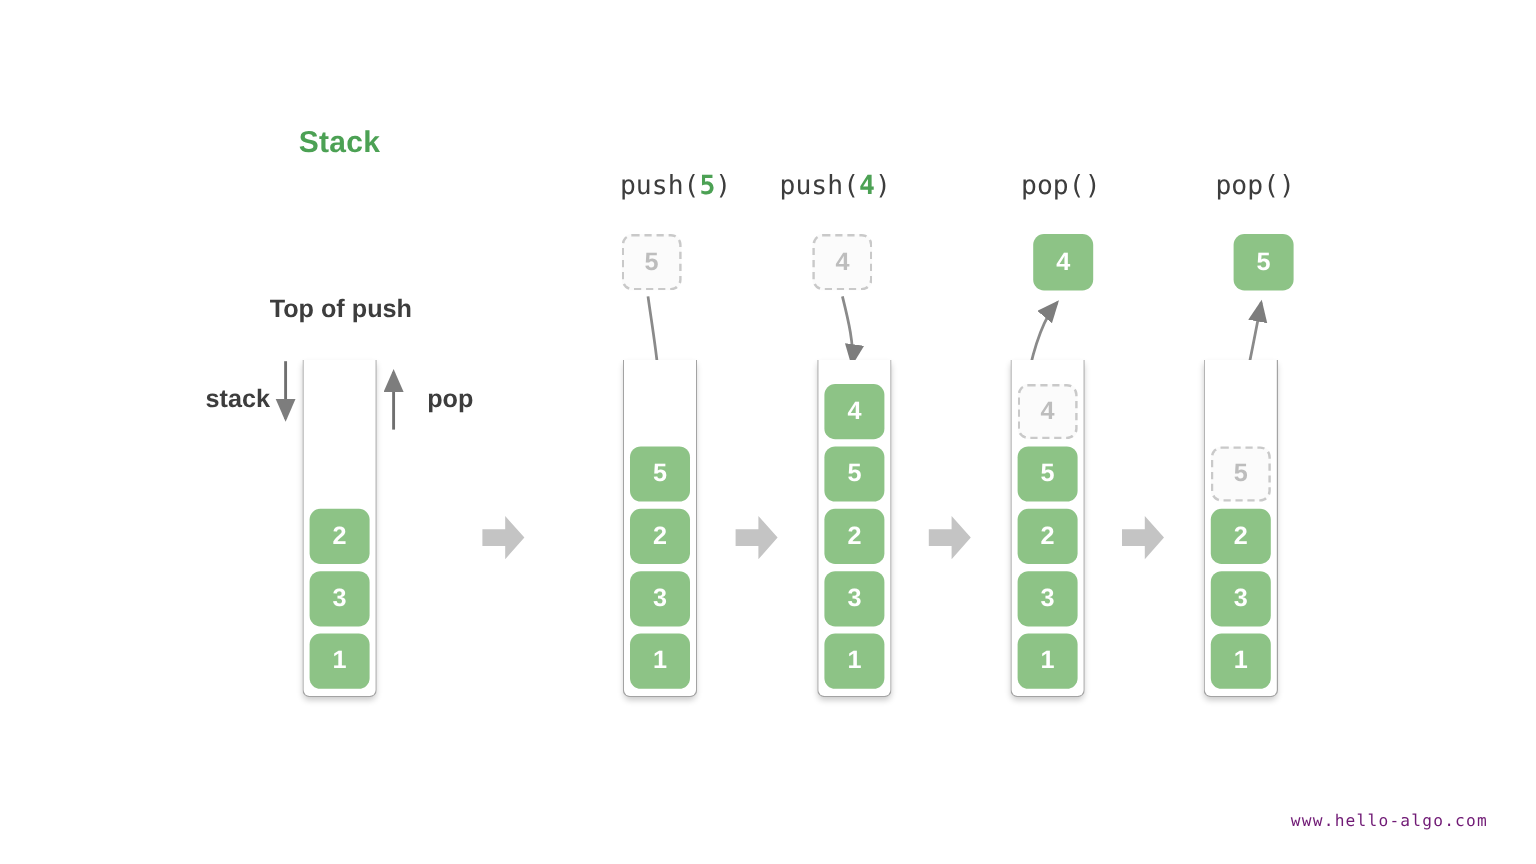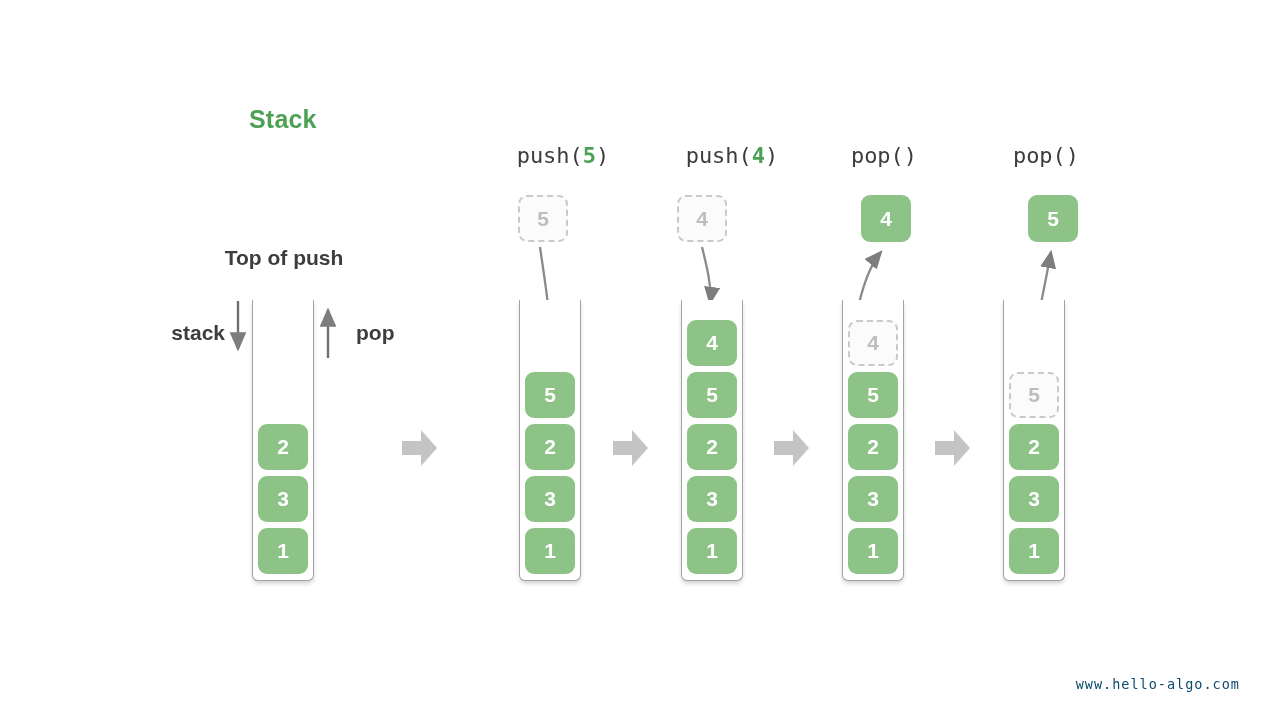--- a/index.html
+++ b/index.html
@@ -59,25 +59,25 @@
     background:var(--green-block);color:#fff;
     display:flex;align-items:center;justify-content:center;
     font-size:21px;font-weight:bold;
   }
   .f2{left:518px}.f3{left:677px}.f4{left:861px}.f5{left:1028px}
   .op{
     position:absolute;top:143px;transform:translateX(-50%);
     font-family:"DejaVu Sans Mono",monospace;font-size:22px;color:var(--dark-text);
     white-space:nowrap;
   }
-  .o2{left:563px}.o3{left:732px}.o4{left:884px}.o5{left:1046px}
+  .o2{left:563px}.o3{left:696px}.o4{left:884px}.o5{left:1046px}
   .op .g{color:var(--green-text);font-weight:bold;}
   .watermark{
     right:40px;top:676px;font-family:"DejaVu Sans Mono",monospace;
-    font-size:13.5px;color:#0c4a6e;letter-spacing:1px;
+    font-size:13.5px;color:#701a75;letter-spacing:1px;
   }
   svg.overlay{position:absolute;left:0;top:0;pointer-events:none;}
 </style>
 </head>
 <body>
 
 <div id="canvas">
 
   <svg class="overlay" width="1280" height="720" viewBox="0 0 1280 720">
     <defs>

